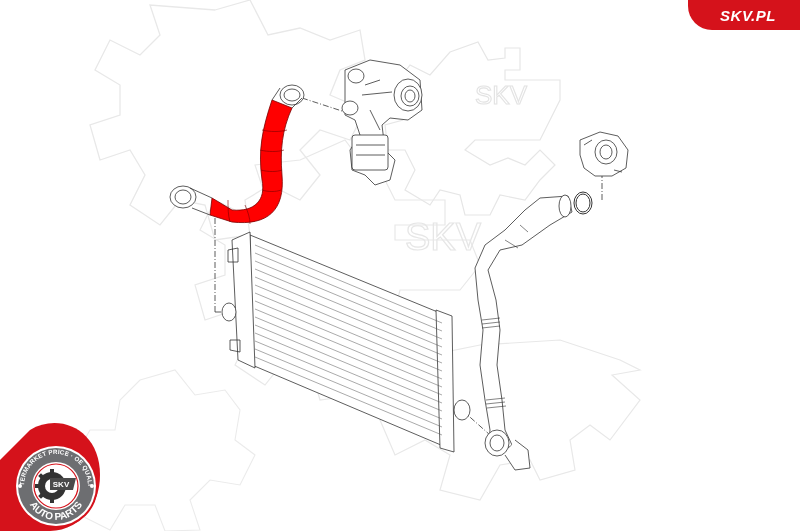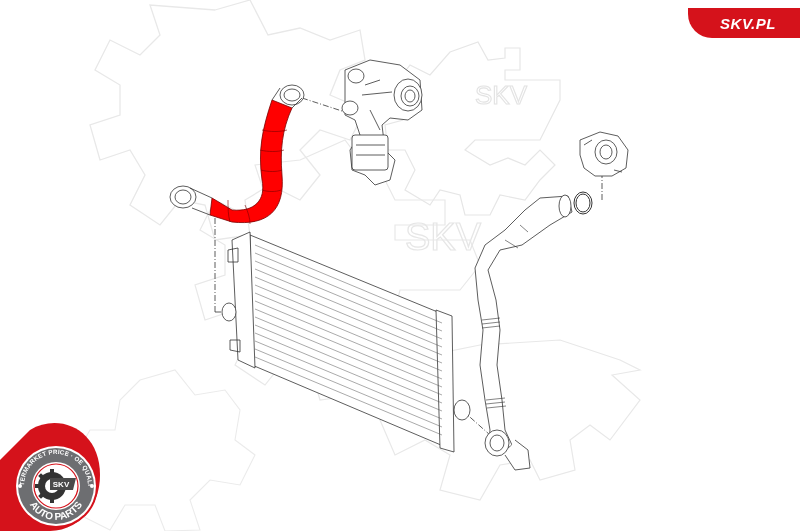--- a/index.html
+++ b/index.html
@@ -3,21 +3,21 @@
   <meta charset="utf-8">
   <style>
     html, body { margin: 0; padding: 0; }
     body {
       width: 800px; height: 531px; overflow: hidden; position: relative;
       background: #ffffff;
       font-family: "Liberation Sans", sans-serif;
     }
     .canvas { position: absolute; left: 0; top: 0; width: 800px; height: 531px; }
     .brand-tab {
-      position: absolute; right: 0; top: 8px; width: 112px; height: 30px;
+      position: absolute; right: 0; top: 0; width: 112px; height: 30px;
       background: #d5121b;
       border-bottom-left-radius: 24px;
       display: flex; align-items: center; justify-content: center;
       color: #ffffff; font-weight: bold; font-style: italic; font-size: 15px;
       letter-spacing: 0.5px;
       padding-left: 8px; box-sizing: border-box;
     }
     .badge { position: absolute; left: 0; top: 420px; width: 110px; height: 111px; }
     .wm-text {
       font-family: "Liberation Sans", sans-serif; font-size: 38px;

